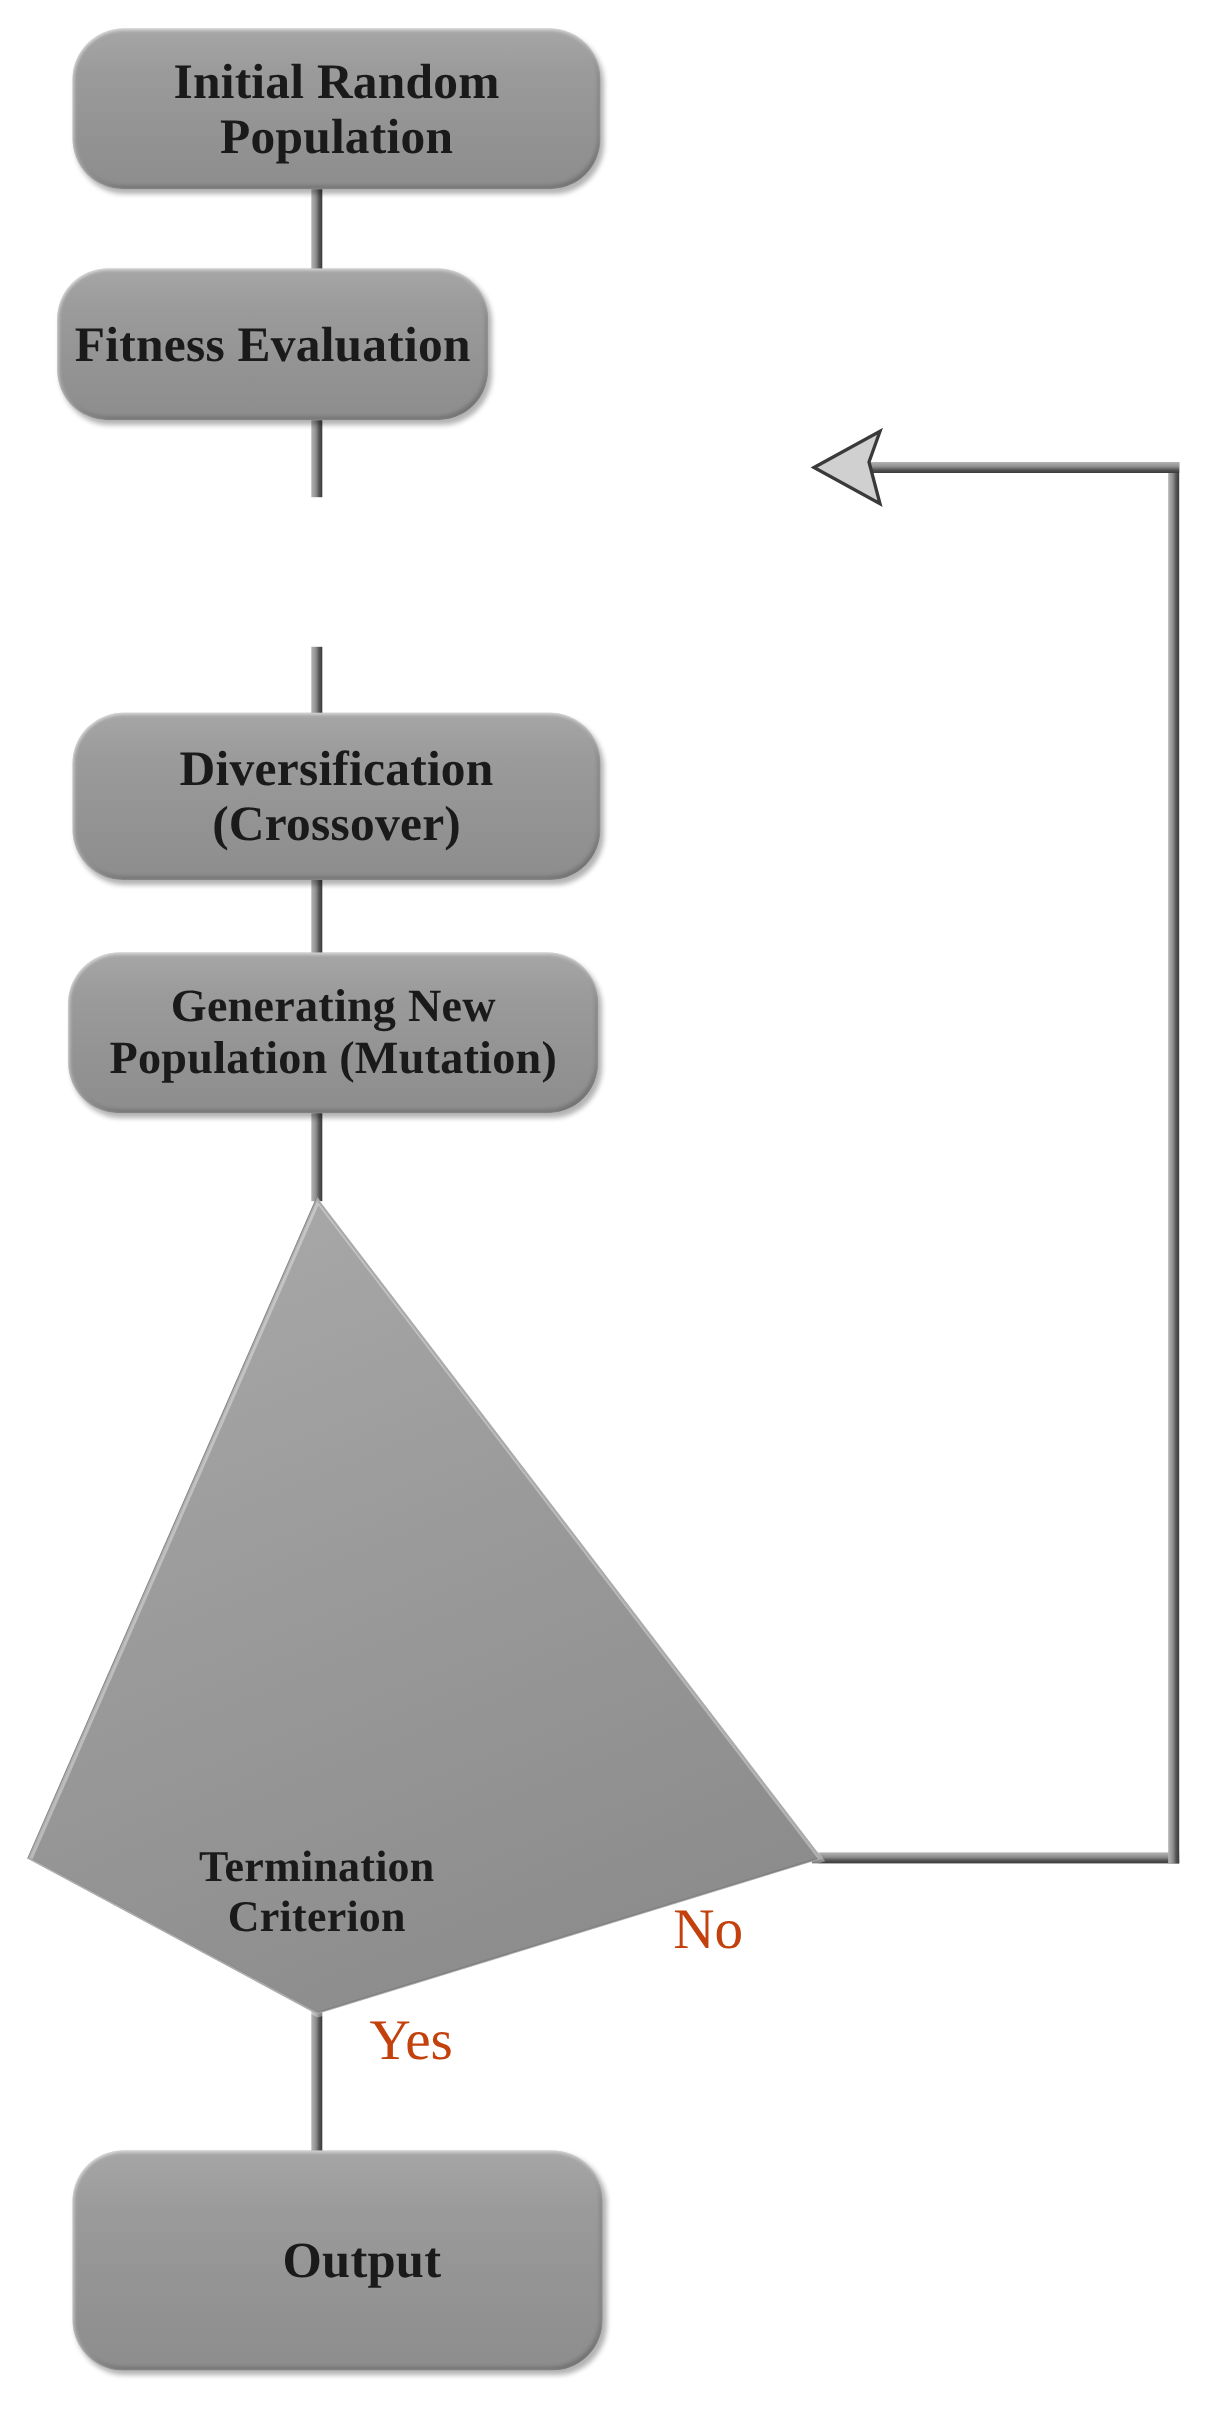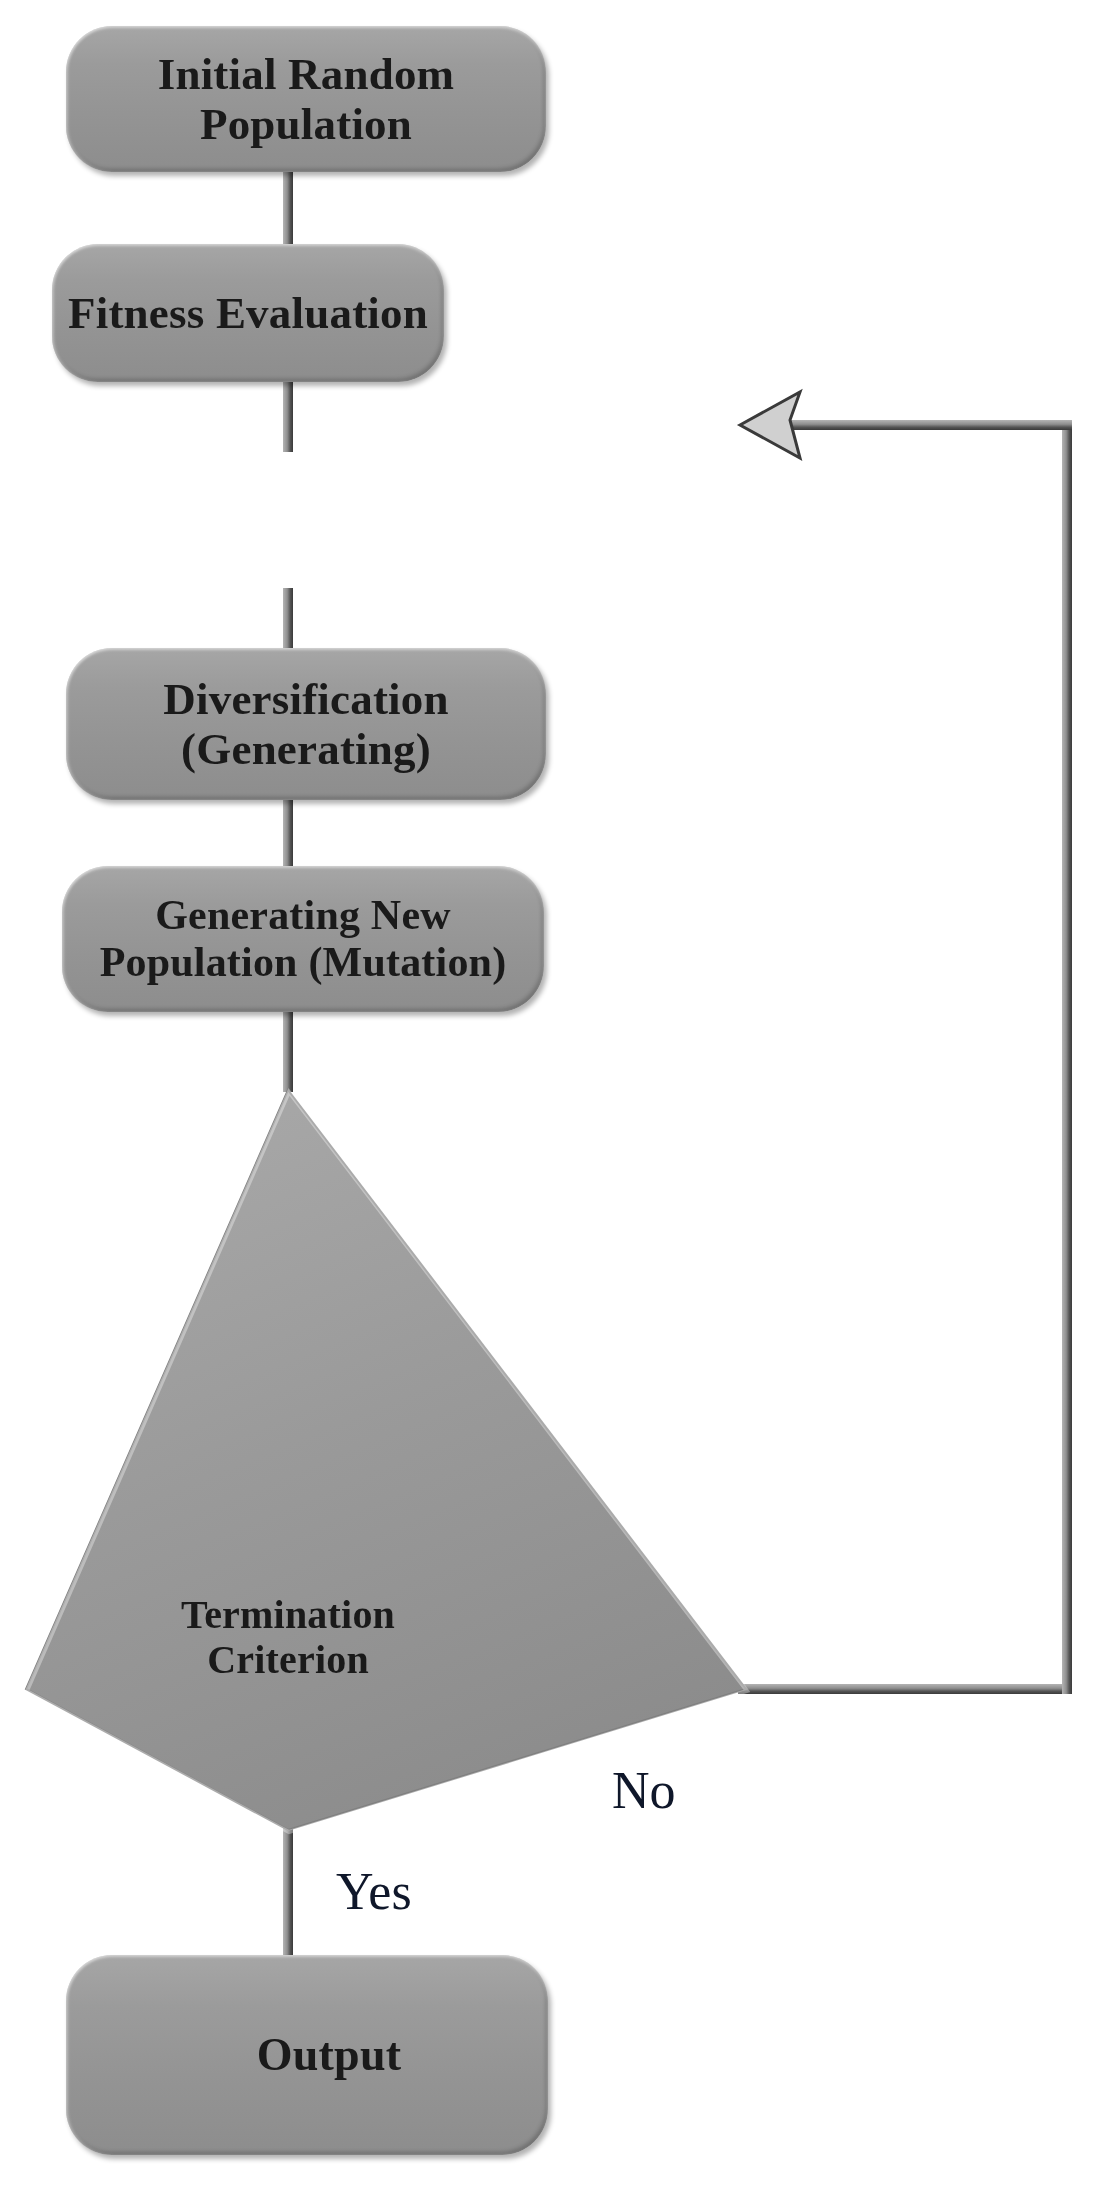--- a/index.html
+++ b/index.html
@@ -33,25 +33,24 @@
     box-shadow:
       inset 0 2px 3px rgba(255,255,255,.45),
       inset 2px 0 3px rgba(255,255,255,.32),
       inset -2px -3px 4px rgba(0,0,0,.22),
       3px 4px 5px rgba(0,0,0,.30);
   }
   .node .lbl{display:block;width:100%;white-space:pre-line;}
   .lines{position:absolute;left:0;top:0;width:1104px;height:2194px;z-index:1;}
   .edgelabel{
     position:absolute;
-    color:#0f172a;
+    color:#c2410c;
     font-weight:normal;
     z-index:4;
     white-space:nowrap;
-    margin-top:36px;
   }
 </style>
 </head>
 <body>
 
 <div id="canvas">
 
   <svg class="lines" viewBox="0 0 1104 2194" width="1104" height="2194" xmlns="http://www.w3.org/2000/svg">
     <defs>
       <linearGradient id="vgrad" x1="0" y1="0" x2="1" y2="0">
@@ -116,29 +115,29 @@
 Population</span>
   </div>
 
   <div class="node box" style="left:52px;top:244px;width:392px;height:138px;font-size:45px;">
     <span class="lbl">Fitness Evaluation</span>
   </div>
 
 
   <div class="node box" style="left:66px;top:648px;width:480px;height:152px;font-size:45px;">
     <span class="lbl">Diversification
-(Generating)</span>
+(Crossover)</span>
   </div>
 
   <div class="node box" style="left:62px;top:866px;width:482px;height:146px;font-size:42px;">
     <span class="lbl">Generating New
 Population  (Mutation)</span>
   </div>
 
-  <div class="node" style="left:96px;top:1534px;width:384px;height:208px;font-size:40px;background:none;box-shadow:none;align-items:center;">
+  <div class="node" style="left:96px;top:1616px;width:384px;height:208px;font-size:40px;background:none;box-shadow:none;align-items:center;">
     <span class="lbl">Termination
 Criterion</span>
   </div>
 
   <div class="node box" style="left:66px;top:1955px;width:482px;height:200px;font-size:46px;padding-left:44px;">
     <span class="lbl">Output</span>
   </div>
 
   <div class="edgelabel" style="left:612px;top:1725px;font-size:52px;">
     <span>No</span>

